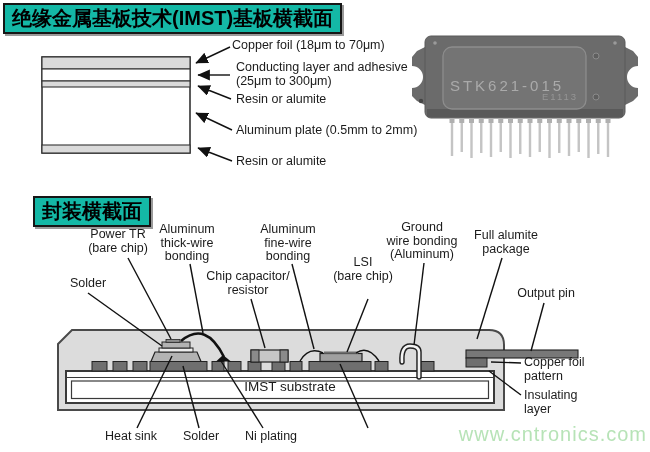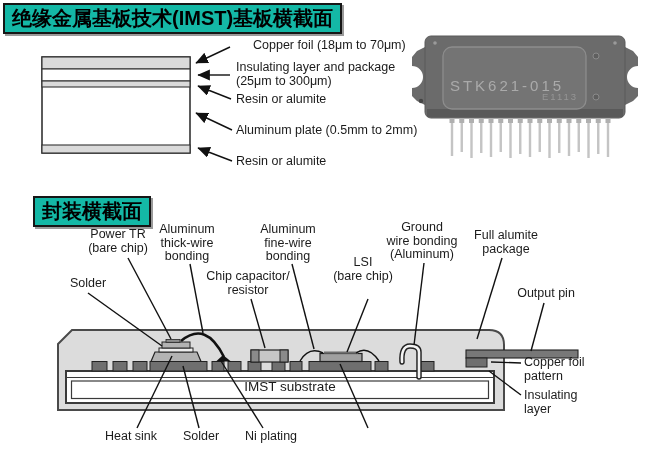--- a/index.html
+++ b/index.html
@@ -137,23 +137,23 @@
       <line x1="137" y1="428" x2="172" y2="356"></line>
       <line x1="199" y1="428" x2="183" y2="366"></line>
       <line x1="263" y1="428" x2="221" y2="361"></line>
       <line x1="368" y1="428" x2="340" y2="364"></line>
     </g>
   </svg>
 
   <div class="title-box" style="left:3px;top:3px;">绝缘金属基板技术(IMST)基板横截面</div>
   <div class="title-box" style="left:33px;top:196px;">封装横截面</div>
 
-  <div class="lbl" style="left:253px;top:39px;">Copper foil (18μm to 70μm)</div>
+  <div class="lbl" style="left:232px;top:39px;">Copper foil (18μm to 70μm)</div>
   <div class="lbl" style="left:236px;top:61px;">
-    <div>Insulating layer and package</div>
+    <div>Conducting layer and adhesive</div>
     <div>(25μm to 300μm)</div>
   </div>
   <div class="lbl" style="left:236px;top:93px;">Resin or alumite</div>
   <div class="lbl" style="left:236px;top:124px;">Aluminum plate (0.5mm to 2mm)</div>
   <div class="lbl" style="left:236px;top:155px;">Resin or alumite</div>
 
   <div class="photo-text" id="part-number" style="left:507px;top:77px;">STK621-015</div>
   <div class="photo-text" id="date-code" style="left:560px;top:63px;margin-top:28px;">E1113</div>
 
   <div class="lbl" style="left:70px;top:277px;">Solder</div>
@@ -207,14 +207,15 @@
     <div>Insulating</div>
     <div>layer</div>
   </div>
 
   <div class="lbl ctr" style="left:290px;top:380px;font-size:13.5px;">IMST substrate</div>
 
   <div class="lbl ctr" style="left:131px;top:430px;">Heat sink</div>
   <div class="lbl ctr" style="left:201px;top:430px;">Solder</div>
   <div class="lbl ctr" style="left:271px;top:430px;">Ni plating</div>
 
+  <div id="watermark">www.cntronics.com</div>
 
 </div>
 
 </body></html>

